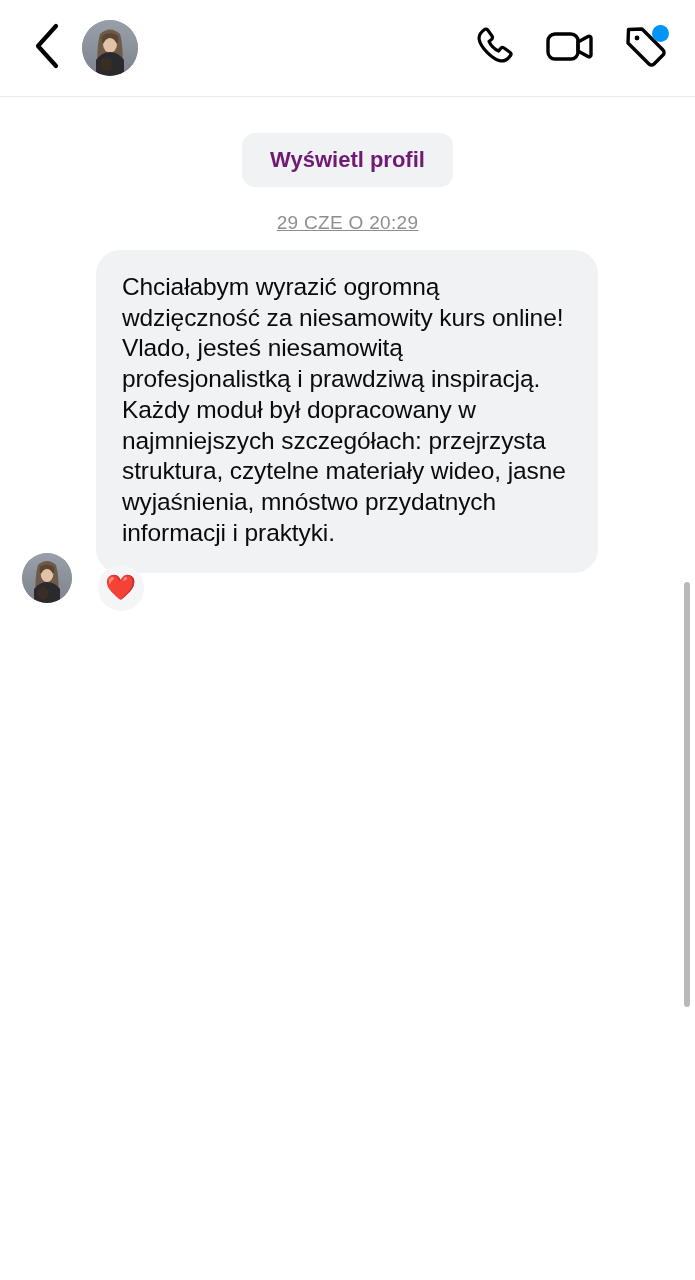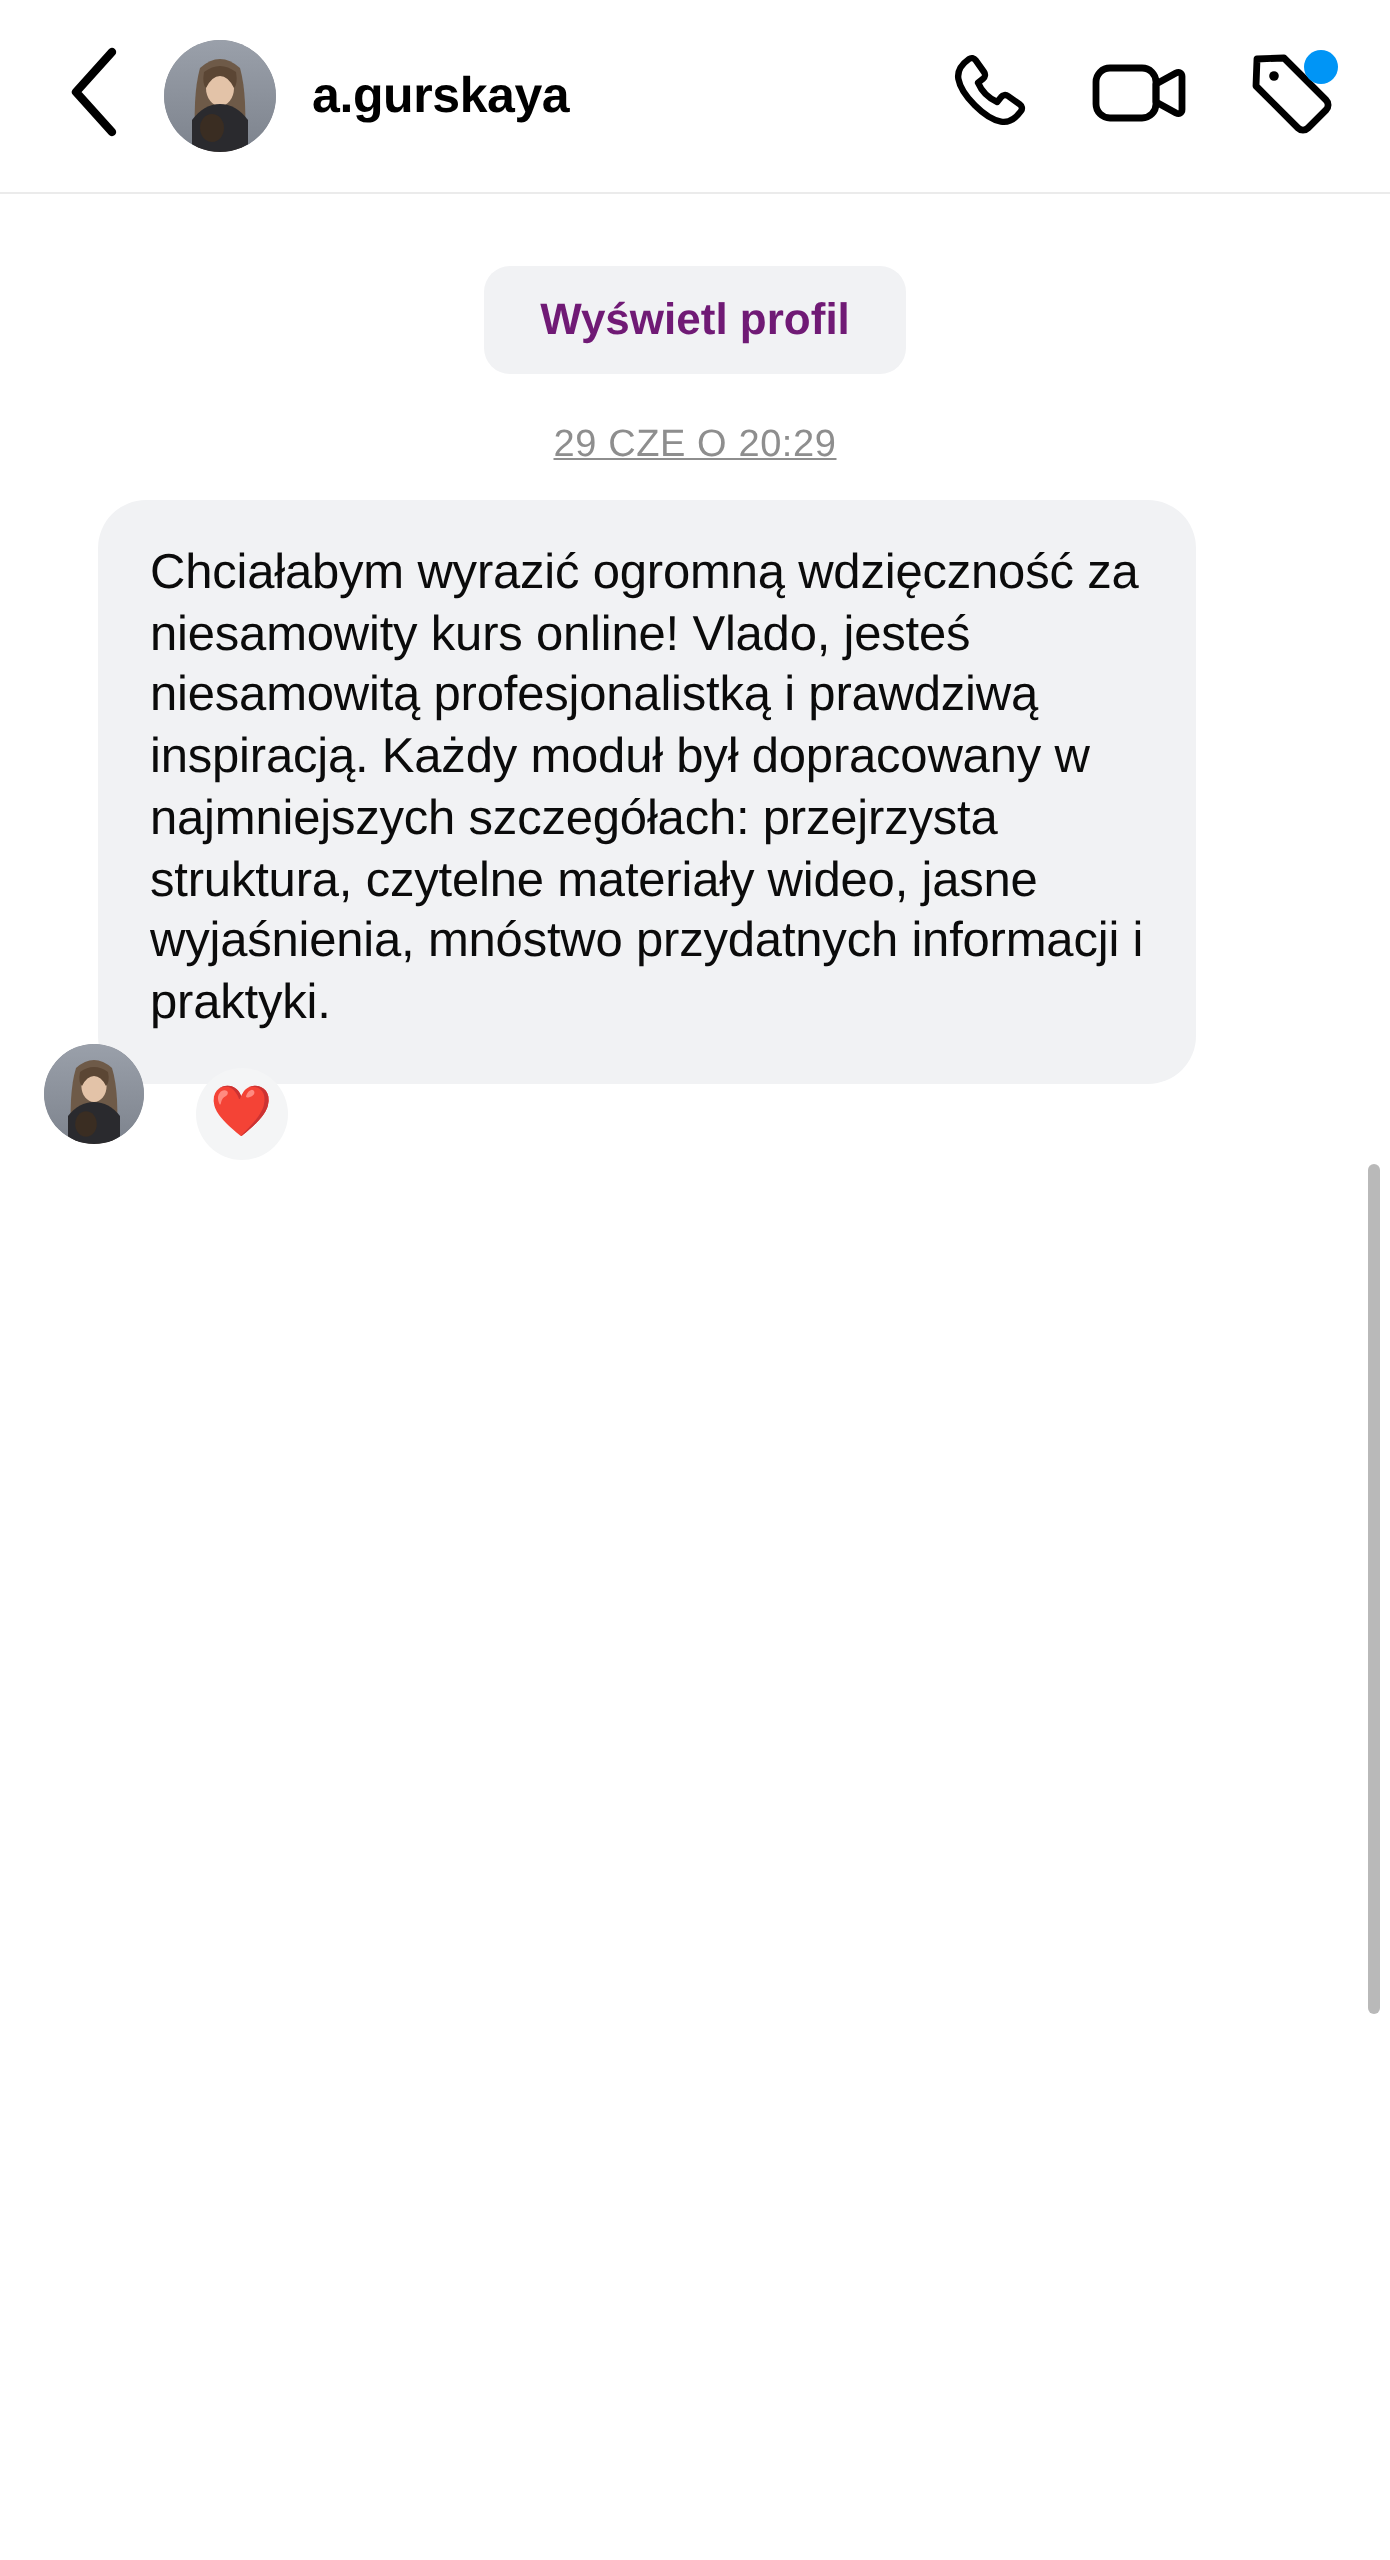--- a/index.html
+++ b/index.html
@@ -100,21 +100,21 @@
     font-size: 19px;
     color: #8e8e8e;
     letter-spacing: 0.3px;
     margin-top: 25px;
     text-decoration: underline;
   }
 
   .msg-row {
     position: relative;
     margin-top: 16px;
-    padding-left: 49px;
+    padding-left: 96px;
     padding-right: 97px;
   }
   .bubble {
     background: #f1f2f4;
     border-radius: 24px;
     padding: 22px 26px 24px 26px;
     font-size: 24.5px;
     line-height: 1.255;
     color: #0b0b0b;
     letter-spacing: -0.1px;
@@ -201,21 +201,20 @@
           <rect width="56" height="56" fill="url(#avbg)"></rect>
           <path d="M18 14 q10 -9 20 0 q4 14 2 42 h-24 q-2 -28 2 -42z" fill="#6e5a48"></path>
           <ellipse cx="28" cy="24" rx="7" ry="9" fill="#e3c3a8"></ellipse>
           <path d="M20 16 q8 -6 16 0 q1 6 -1 8 q-3 -6 -7 -6 q-4 0 -7 6 q-2 -2 -1 -8z" fill="#5b4634"></path>
           <path d="M14 40 q6 -8 14 -8 q8 0 14 8 l0 16 h-28z" fill="#2a2a2e"></path>
           <ellipse cx="24" cy="44" rx="6" ry="7" fill="#3a2d22"></ellipse>
         </g>
       </svg>
     </div>
 
-    <div class="username">a.gurskaya</div>
 
     <div class="header-actions">
 
       <div class="hdr-icon phone">
         <span>
           <svg width="46" height="46" viewBox="0 0 46 46" fill="none">
             <path d="M13.5 6.5 C10 9 7.5 12.5 8.2 16.5 C9.6 24.5 21.5 36.4 29.5 37.8 C33.5 38.5 37 36 39.5 32.5 C40.3 31.4 40 30 38.9 29.2 L33 25 C31.9 24.2 30.4 24.4 29.6 25.5 L27.6 28 C23 26 20 23 18 18.4 L20.5 16.4 C21.6 15.6 21.8 14.1 21 13 L16.8 7.1 C16 6 14.6 5.7 13.5 6.5 Z" stroke="#000" stroke-width="3.2" stroke-linejoin="round"></path>
           </svg>
         </span>
       </div>

